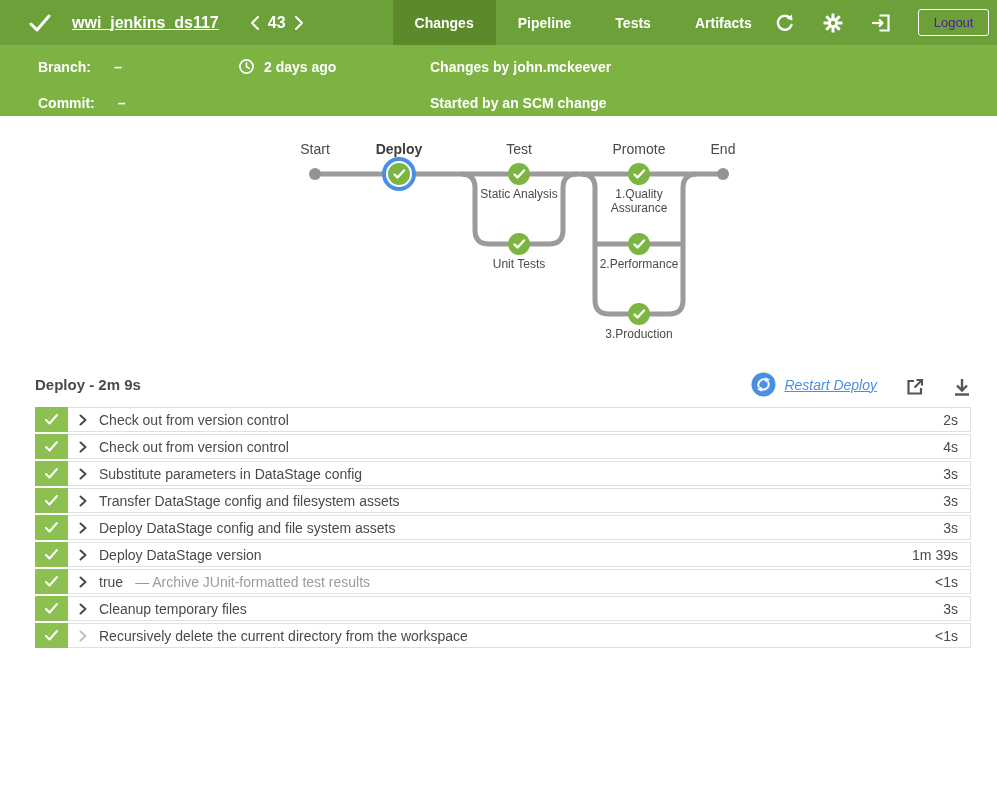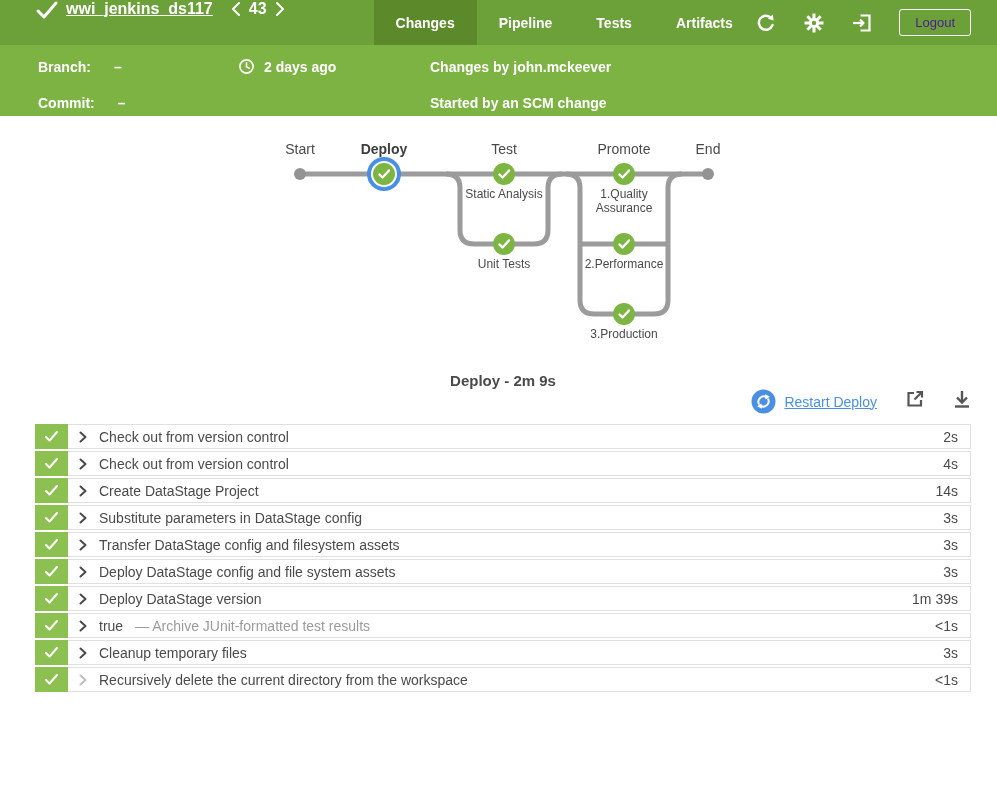--- a/index.html
+++ b/index.html
@@ -1,48 +1,48 @@
 <!DOCTYPE html>
 <html><head>
 <meta charset="utf-8">
 <style>
   * { margin:0; padding:0; box-sizing:border-box; }
   html,body { width:997px; height:803px; background:#fff; font-family:"Liberation Sans", sans-serif; overflow:hidden; }
 
   
   .topbar { height:45px; background:#6CA039; display:flex; align-items:stretch; color:#fff; }
-  .brand { display:flex; align-items:flex-start; gap:7px; padding-left:35px; }
+  .brand { display:flex; align-items:center; gap:20px; padding-left:28px; }
   .brand-title { font-size:16px; font-weight:bold; text-decoration:underline; color:#fff; cursor:pointer; }
   .runnav { display:flex; align-items:center; gap:8px; margin-left:10px; }
   .runnav .num { font-size:16px; font-weight:bold; }
   .tabs { display:flex; margin-left:88px; }
   .tab { display:flex; align-items:center; padding:0 22px; font-size:14px; font-weight:bold; cursor:pointer; }
   .tab.active { background:#5C8A2A; }
   .actions { margin-left:auto; display:flex; align-items:center; gap:26px; padding-right:26px; }
   .icon-btn { display:flex; align-items:center; justify-content:center; cursor:pointer; }
   .logout-btn { border:1px solid #fff; border-radius:3px; background:transparent; color:#4c1d95; font-size:13px; font-family:"Liberation Sans",sans-serif; padding:5px 15px; cursor:pointer; }
 
   
   .infobar { height:71px; background:#7CB342; color:#fff; display:flex; padding:12px 0 0 38px; font-size:14px; }
   .info-col { display:flex; flex-direction:column; gap:17px; }
   .info-col.c1 { width:200px; }
   .info-col.c2 { width:192px; }
   .info-line { display:flex; align-items:center; gap:9px; font-weight:600; height:19px; }
   .info-label { font-weight:bold; margin-right:14px; }
 
   
-  .graph-wrap { padding-top:10px; }
+  .graph-wrap { padding-top:10px;margin-left:15px; }
   .stage-label { font-size:14px; fill:#4A4A4A; text-anchor:middle; font-family:"Liberation Sans",sans-serif; }
   .stage-label.bold { font-weight:bold; fill:#3d3d3d; }
   .branch-label { font-size:12px; fill:#4A4A4A; text-anchor:middle; font-family:"Liberation Sans",sans-serif; }
 
   
-  .detail-header { display:flex; align-items:center; margin:14px 26px 8px 35px;flex-direction:column; }
+  .detail-header { display:flex; align-items:center; margin:14px 26px 8px 35px; }
   .detail-title { font-size:15px; font-weight:bold; color:#4A4A4A; }
-  .detail-actions { margin-left:auto; display:flex; align-items:flex-start; gap:28px; }
+  .detail-actions { margin-left:auto; display:flex; align-items:flex-end; gap:28px;font-style:italic; }
   .restart-link { display:flex; align-items:center; gap:8px; cursor:pointer; }
   .restart-link a { color:#4A90E2; font-size:14px; text-decoration:underline; }
 
   
   .steps { margin:10px 26px 0 35px; }
   .step-row { display:flex; height:25px; margin-bottom:2px; cursor:pointer; }
   .step-status { width:33px; background:#8CC152; display:flex; align-items:center; justify-content:center; flex:none; }
   .step-main { flex:1; background:#fff; border:1px solid #E0E0E0; border-left:none; display:flex; align-items:center; padding:0 12px 0 11px; gap:12px; }
   .step-label { font-size:14px; color:#4A4A4A; }
   .step-sublabel { font-size:14px; color:#9B9B9B; }
@@ -263,37 +263,20 @@
           <svg width="8" height="12" viewBox="0 0 8 12">
             <polyline points="1.5,1.5 6.5,6 1.5,10.5" fill="none" stroke="#4A4A4A" stroke-width="2" stroke-linecap="round" stroke-linejoin="round" class="chev-line"></polyline>
           </svg>
         </span>
         <span class="step-label">Check out from version control</span>
         <span class="step-sublabel"></span>
         <span class="step-time">4s</span>
       </div>
     </div>
 
-    <div class="step-row">
-      <span class="step-status">
-        <svg width="15" height="13" viewBox="0 0 15 13">
-          <polyline points="2,7 5.5,10.5 13,2" fill="none" stroke="#fff" stroke-width="2" stroke-linecap="round" stroke-linejoin="round"></polyline>
-        </svg>
-      </span>
-      <div class="step-main">
-        <span class="chev">
-          <svg width="8" height="12" viewBox="0 0 8 12">
-            <polyline points="1.5,1.5 6.5,6 1.5,10.5" fill="none" stroke="#4A4A4A" stroke-width="2" stroke-linecap="round" stroke-linejoin="round" class="chev-line"></polyline>
-          </svg>
-        </span>
-        <span class="step-label">Create DataStage Project</span>
-        <span class="step-sublabel"></span>
-        <span class="step-time">14s</span>
-      </div>
-    </div>
 
     <div class="step-row">
       <span class="step-status">
         <svg width="15" height="13" viewBox="0 0 15 13">
           <polyline points="2,7 5.5,10.5 13,2" fill="none" stroke="#fff" stroke-width="2" stroke-linecap="round" stroke-linejoin="round"></polyline>
         </svg>
       </span>
       <div class="step-main">
         <span class="chev">
           <svg width="8" height="12" viewBox="0 0 8 12">

